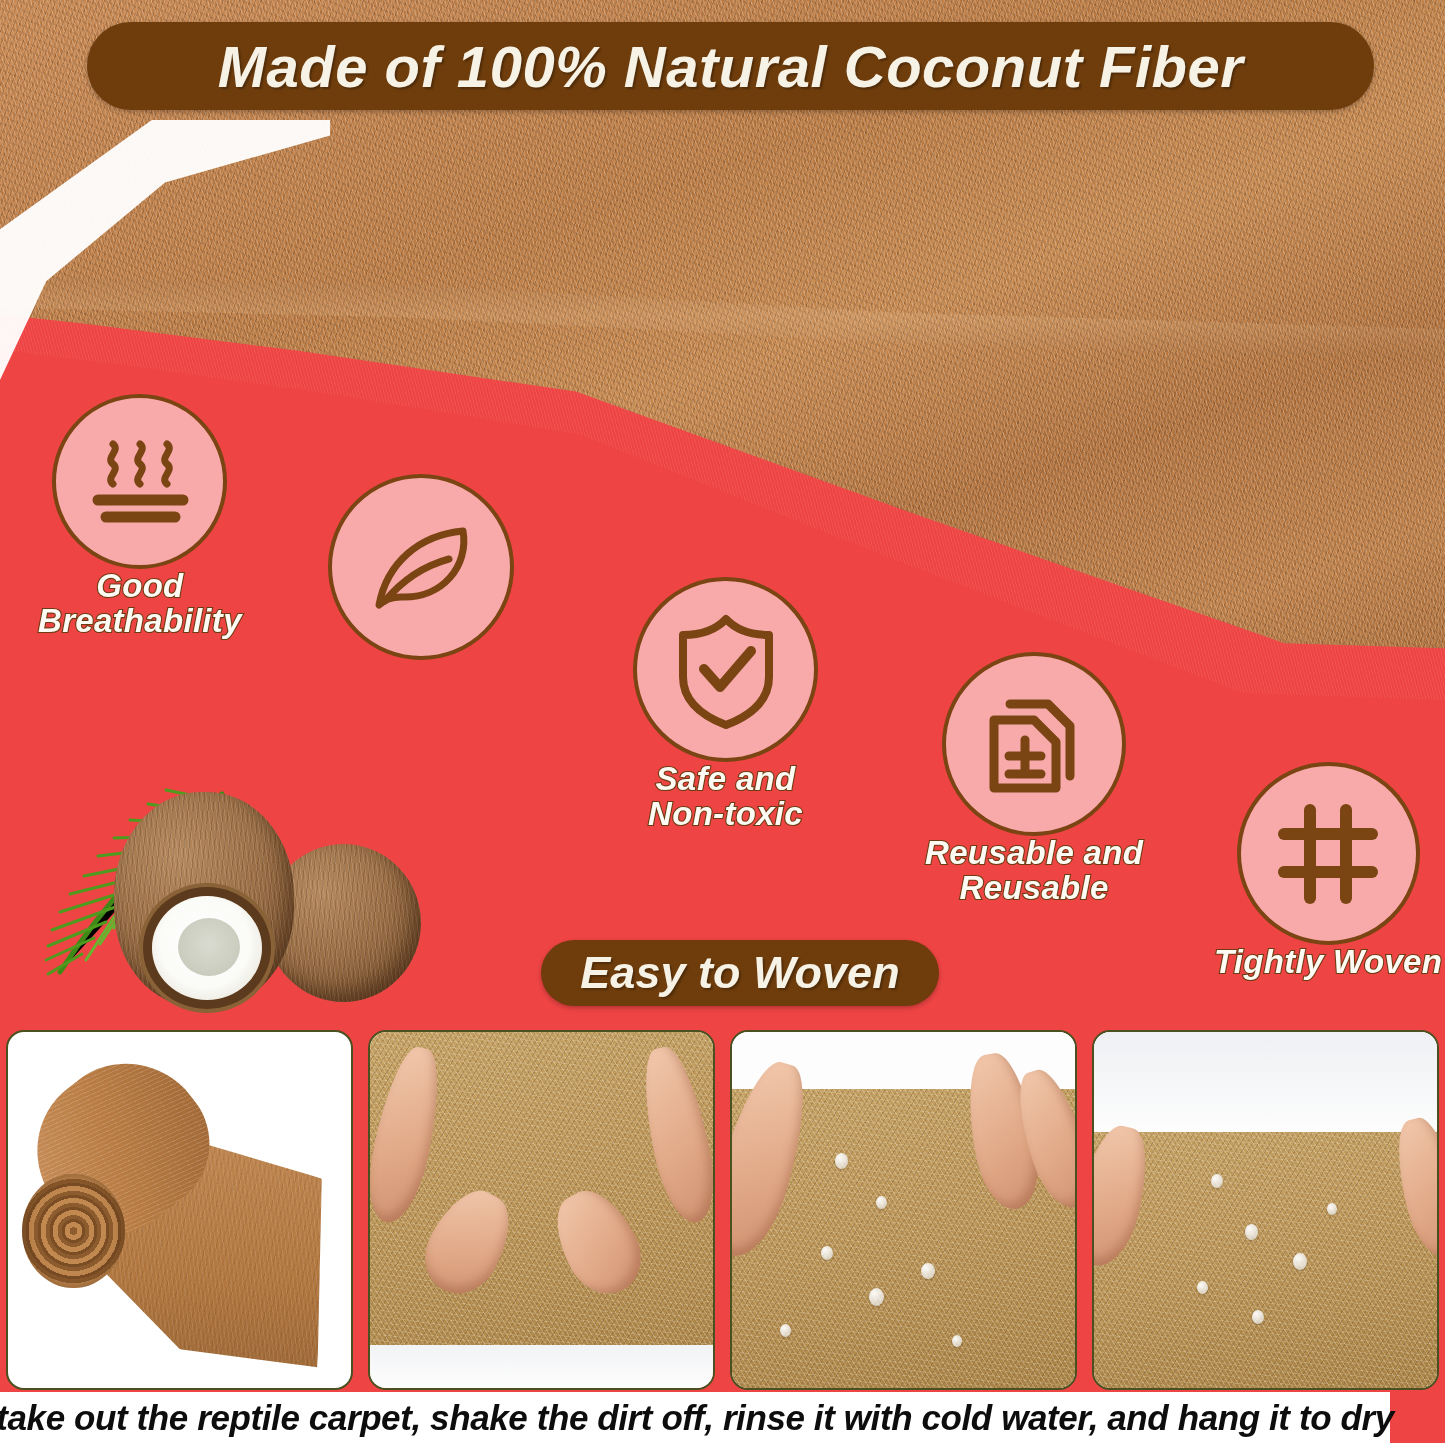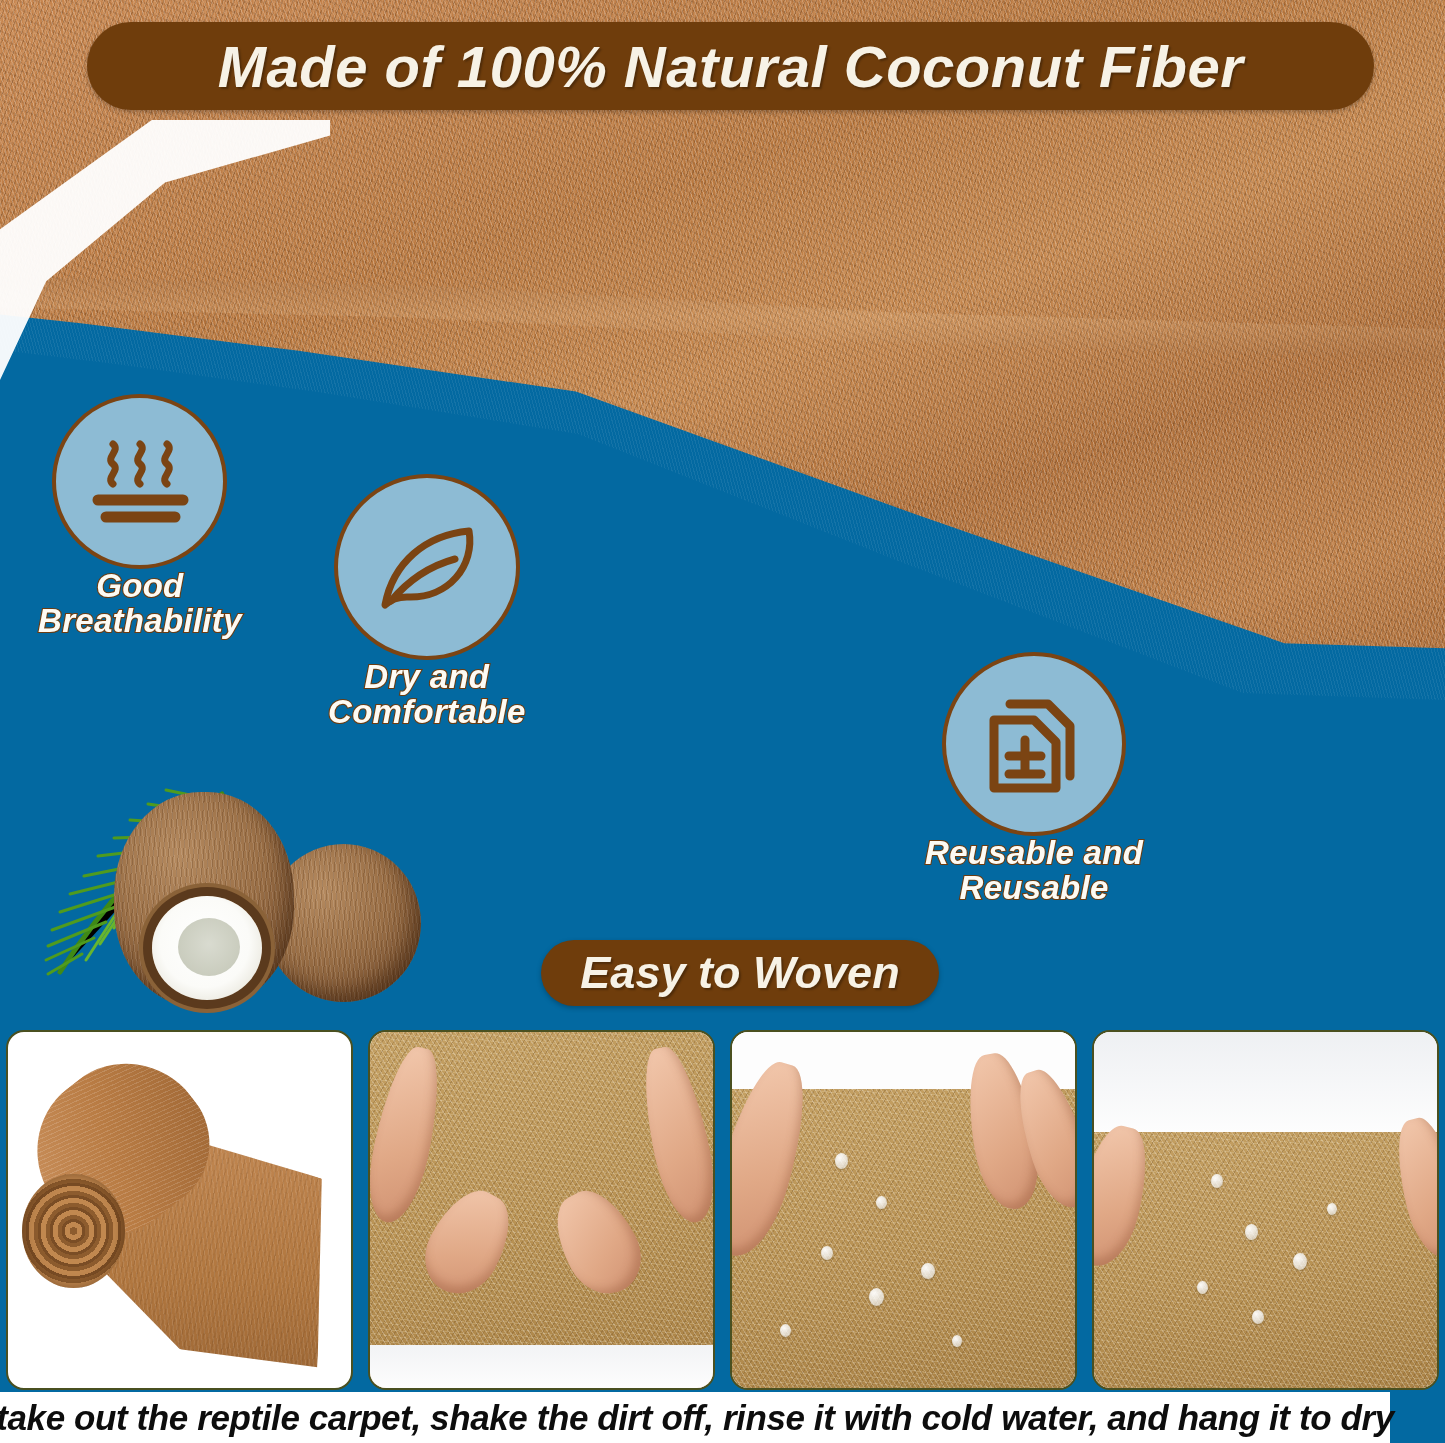--- a/index.html
+++ b/index.html
@@ -1,18 +1,18 @@
 <!DOCTYPE html>
 <html><head>
 <meta charset="utf-8">
 <style>
   html,body{margin:0;padding:0;background:#fff;}
   body{font-family:"Liberation Sans",sans-serif;}
 
-  #page{position:relative;width:1445px;height:1443px;overflow:hidden;background:#0369a1;}
+  #page{position:relative;width:1445px;height:1443px;overflow:hidden;background:#ef4444;}
 
   
   .coir-photo{position:absolute;left:0;top:0;width:1445px;height:700px;overflow:hidden;}
   .coir-shape{position:absolute;left:-40px;top:-30px;width:1540px;height:680px;
     background:
       repeating-linear-gradient(68deg, rgba(255,255,255,.16) 0 1px, rgba(0,0,0,0) 1px 4px),
       repeating-linear-gradient(112deg, rgba(0,0,0,.14) 0 1px, rgba(0,0,0,0) 1px 5px),
       repeating-linear-gradient(92deg, rgba(255,236,205,.13) 0 1px, rgba(0,0,0,0) 1px 3px),
       repeating-linear-gradient(24deg, rgba(92,48,14,.13) 0 2px, rgba(0,0,0,0) 2px 7px),
       linear-gradient(160deg,#c98750 0%,#c07f48 18%,#b9783f 38%,#c5864c 55%,#b06f39 72%,#bd7d45 88%,#ac6c37 100%);
@@ -143,43 +143,64 @@
     </div>
   </div>
 
   <div class="feature" id="feat-dry">
     <div class="circle">
       <svg width="128" height="128" viewBox="0 0 128 128" fill="none" stroke="#7b4413" stroke-width="7" stroke-linecap="round" stroke-linejoin="round">
         <path d="M22 102 C30 60 62 32 106 28 C112 62 86 96 44 94 C34 94 26 98 22 102 Z"></path>
         <path d="M28 98 C48 74 70 62 92 56"></path>
       </svg>
     </div>
-    <div class="flabel">
-      <div>Dry and</div>
-      <div>Comfortable</div>
-    </div>
-  </div>
-
+  </div>
+
+  <div class="feature" id="feat-safe">
+    <div class="circle">
+      <svg width="126" height="126" viewBox="0 0 126 126" fill="none" stroke="#7b4413" stroke-width="8" stroke-linecap="round" stroke-linejoin="round">
+        <path d="M63 12 C50 26 32 28 20 28 L20 70 C20 96 42 110 63 118 C84 110 106 96 106 70 L106 28 C94 28 76 26 63 12 Z"></path>
+        <path d="M41 62 L57 80 L88 44" stroke-width="10"></path>
+      </svg>
+    </div>
+    <div class="flabel">
+      <div>Safe and</div>
+      <div>Non-toxic</div>
+    </div>
+  </div>
 
   <div class="feature" id="feat-durable">
     <div class="circle">
       <svg width="124" height="124" viewBox="0 0 124 124" fill="none" stroke="#7b4413" stroke-width="9" stroke-linejoin="round" stroke-linecap="round">
         <path d="M38 22 H76 L98 44 V94"></path>
         <path d="M22 38 H62 L84 60 V106 H22 Z"></path>
         <path d="M37 74 H69" stroke-width="9"></path>
         <path d="M53 58 V90" stroke-width="9"></path>
         <path d="M37 92 H69" stroke-width="9"></path>
       </svg>
     </div>
     <div class="flabel">
       <div>Reusable and</div>
       <div>Reusable</div>
     </div>
   </div>
 
+  <div class="feature" id="feat-woven">
+    <div class="circle">
+      <svg width="120" height="120" viewBox="0 0 120 120" fill="none" stroke="#7b4413" stroke-width="12" stroke-linecap="round">
+        <path d="M42 16 V104"></path>
+        <path d="M78 16 V104"></path>
+        <path d="M16 40 H104"></path>
+        <path d="M16 78 H104"></path>
+      </svg>
+    </div>
+    <div class="flabel">
+      <div>Tightly Woven</div>
+    </div>
+  </div>
 
   <div id="coconut-illustration">
     <svg class="frond" viewBox="0 0 220 200">
       <g stroke="#4f9b1e" stroke-width="3" stroke-linecap="round">
         <path d="M206 6 C150 50 92 110 44 184" stroke="#3f8a16" stroke-width="5"></path>
         <path d="M198 12 L150 2"></path>
           <path d="M186 24 L132 16"></path>
           <path d="M174 36 L114 32"></path>
         <path d="M162 48 L98 50"></path>
           <path d="M150 60 L82 68"></path>

